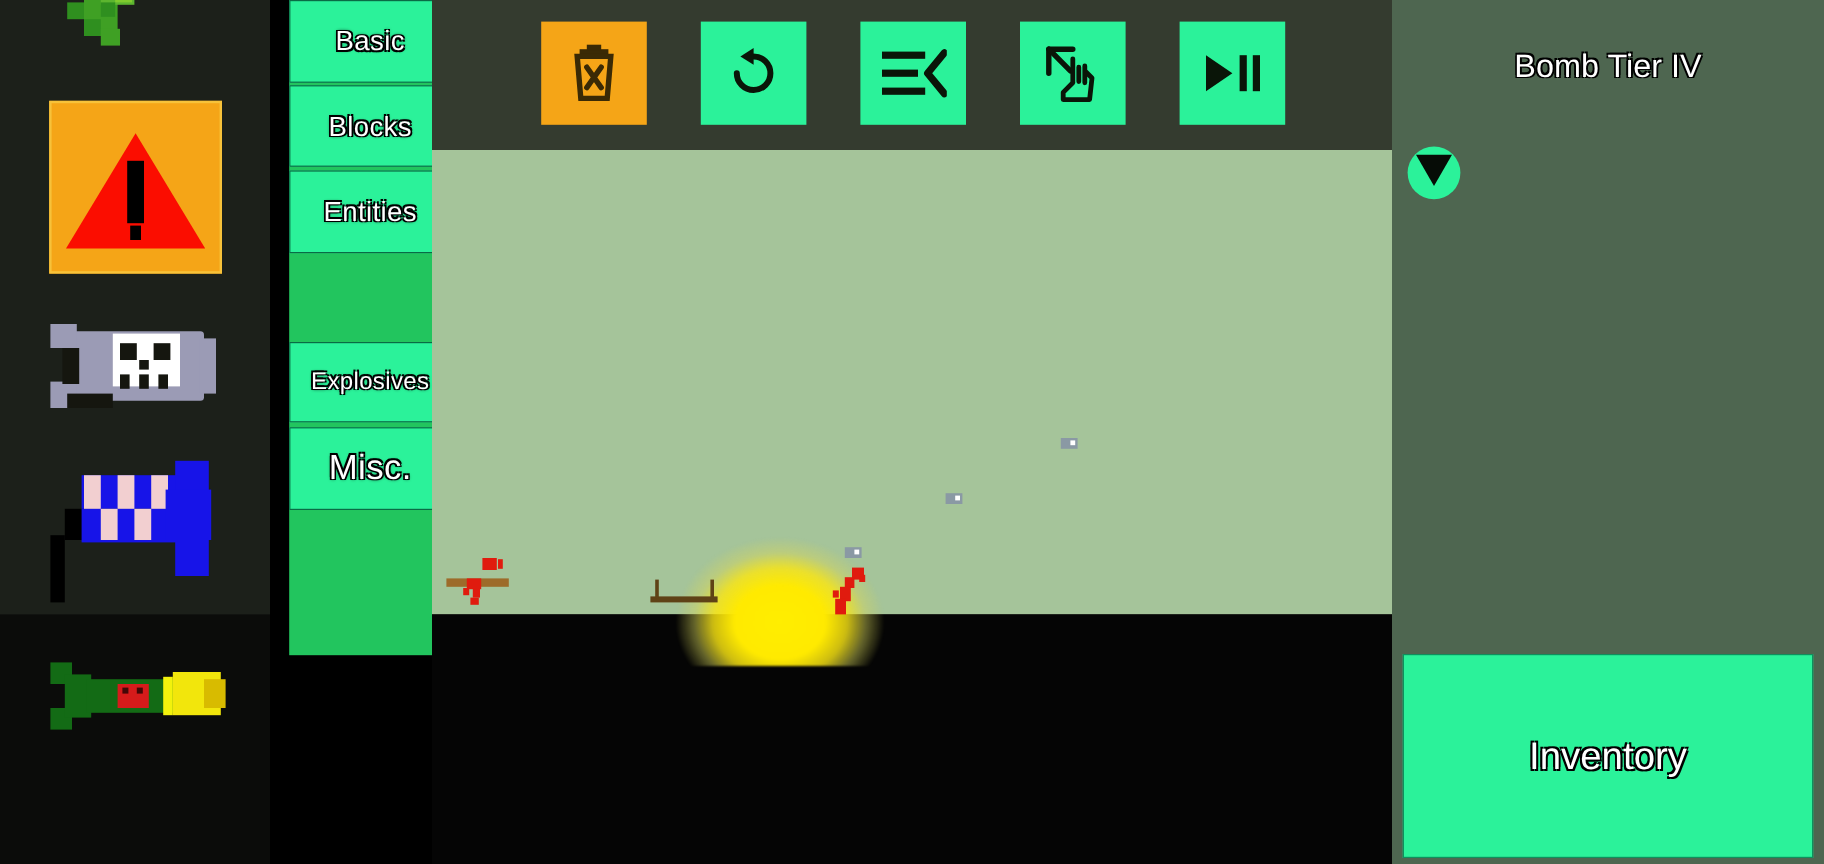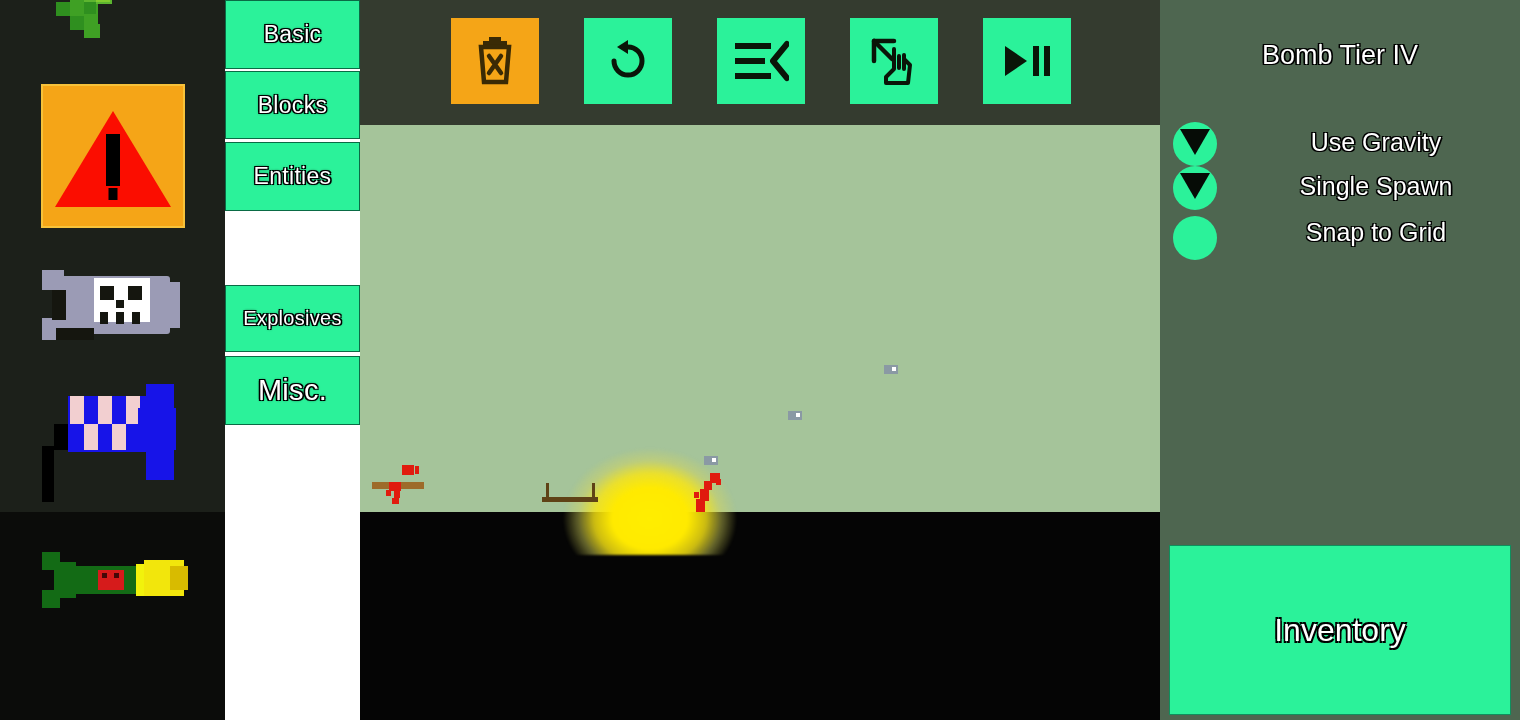--- a/index.html
+++ b/index.html
@@ -41,22 +41,22 @@
     position:absolute;left:50%;top:34%;transform:translateX(-50%);
     width:14px;height:52px;background:#000;
   }
   .warn-dot{
     position:absolute;left:50%;top:73%;transform:translateX(-50%);
     width:9px;height:12px;background:#000;
   }
 
   
   #category-tabs{
-    position:absolute;left:225px;top:0;width:135px;height:720px;
-    background:#ffffff;
+    position:absolute;left:241px;top:0;width:135px;height:546px;
+    background:#22c55e;
   }
   .tab{
     position:absolute;left:0;width:135px;
     background:#2bf29a;
     border:1px solid #0a6b45;
     box-sizing:border-box;
     display:flex;align-items:center;justify-content:center;
     color:#fff;
     text-shadow:-1.4px -1.4px 0 #000,1.4px -1.4px 0 #000,-1.4px 1.4px 0 #000,1.4px 1.4px 0 #000,0 0 3px #000;
     letter-spacing:.3px;
@@ -319,33 +319,22 @@
   </div>
 
   <div id="right-panel">
 
     <div id="panel-title">Bomb Tier IV</div>
 
     <div class="toggle-row" style="top:122px;">
       <div class="toggle-dot" style="top:0;">
         <div class="toggle-check"></div>
       </div>
-      <div class="toggle-label" style="top:6px;">Use Gravity</div>
-    </div>
-
-    <div class="toggle-row" style="top:166px;">
-      <div class="toggle-dot" style="top:0;">
-        <div class="toggle-check"></div>
-      </div>
-      <div class="toggle-label" style="top:6px;">Single Spawn</div>
-    </div>
-
-    <div class="toggle-row" style="top:216px;">
-      <div class="toggle-dot" style="top:0;"></div>
-      <div class="toggle-label" style="top:2px;">Snap to Grid</div>
-    </div>
+    </div>
+
+
 
     <div class="panel-btn" style="top:545px;height:170px;">
       <span>Inventory</span>
     </div>
   </div>
 
 </div>
 
 </body></html>

